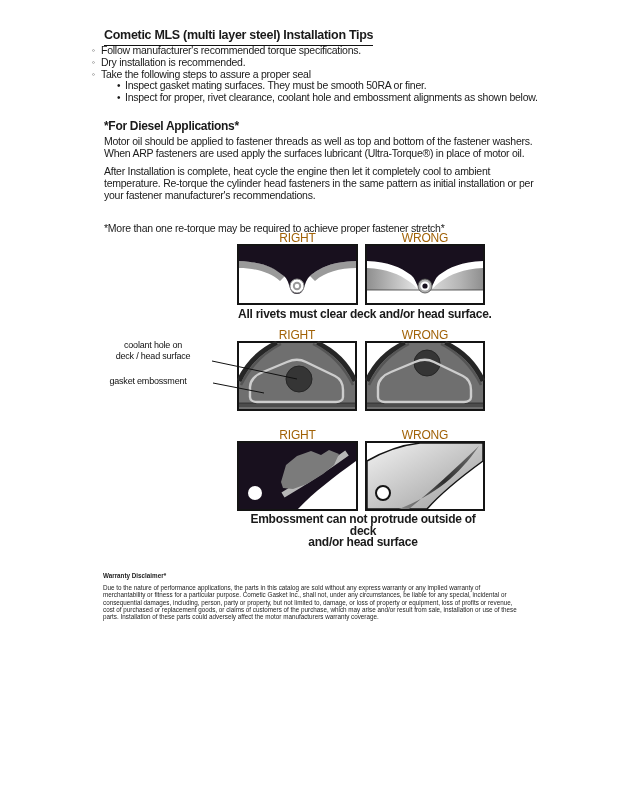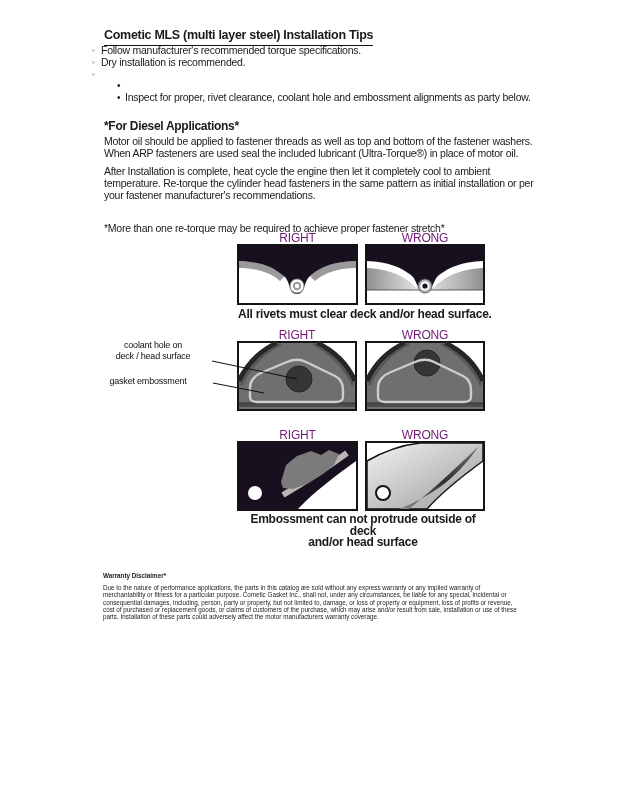--- a/index.html
+++ b/index.html
@@ -11,21 +11,21 @@
   .doc-title {
     font-weight:bold; font-size:12.5px; letter-spacing:-0.3px;
     border-bottom:1.5px solid #111; padding-bottom:2.5px; display:inline-block;
   }
   .body-text { font-size:10.5px; letter-spacing:-0.25px; line-height:12px; }
   .bullet-row { display:flex; line-height:11.8px; font-size:10.5px; letter-spacing:-0.25px; }
   .bullet-row .marker { width:9px; flex:none; font-size:8px; line-height:11.8px; }
   .bullet-row.sub { padding-left:25px; }
   .bullet-row.sub .marker { font-size:10px; width:8px; }
   .section-heading { font-weight:bold; font-size:12px; letter-spacing:-0.3px; }
-  .dlabel { font-size:12px; letter-spacing:-0.2px; text-align:center; color:#701a75; }
+  .dlabel { font-size:12px; letter-spacing:-0.2px; text-align:center; color:#a16207; }
   .caption { font-weight:bold; font-size:12px; letter-spacing:-0.25px; line-height:11.5px; white-space:pre-line; }
   .small-label { font-size:9px; letter-spacing:-0.2px; line-height:10.5px; text-align:center; color:#111; }
   .legal { font-size:6.3px; line-height:7.2px; width:414px; color:#222; }
   .legal p { margin:0 0 4.6px 0; white-space:pre-line; }
   .legal .legal-heading { font-weight:bold; margin-bottom:5px; }
   .page-code { font-size:15px; letter-spacing:0.2px; color:#1a1a1a; }
   svg.diagram { display:block; }
 </style>
 </head>
 <body>
@@ -40,32 +40,34 @@
     <div class="bullet-row">
       <span class="marker">◦</span>
       <span>Follow manufacturer's recommended torque specifications.</span>
     </div>
     <div class="bullet-row">
       <span class="marker">◦</span>
       <span>Dry installation is recommended.</span>
     </div>
     <div class="bullet-row">
       <span class="marker">◦</span>
+      <span>Take the following steps to assure a proper seal</span>
     </div>
     <div class="bullet-row sub">
       <span class="marker">•</span>
+      <span>Inspect gasket mating surfaces.  They must be smooth 50RA or finer.</span>
     </div>
     <div class="bullet-row sub">
       <span class="marker">•</span>
-      <span>Inspect for proper, rivet clearance, coolant hole and embossment alignments as party below.</span>
+      <span>Inspect for proper, rivet clearance, coolant hole and embossment alignments as shown below.</span>
     </div>
   </div>
 
   <div class="abs section-heading" style="left:104px; top:119px;">*For Diesel Applications*</div>
-  <div class="abs body-text" style="left:104px; top:135px; width:432px;">Motor oil should be applied to fastener threads as well as top and bottom of the fastener washers. When ARP fasteners are used seal the included lubricant (Ultra-Torque®) in place of motor oil.</div>
+  <div class="abs body-text" style="left:104px; top:135px; width:432px;">Motor oil should be applied to fastener threads as well as top and bottom of the fastener washers. When ARP fasteners are used apply the surfaces lubricant (Ultra-Torque®) in place of motor oil.</div>
   <div class="abs body-text" style="left:104px; top:165px; width:432px;">After Installation is complete, heat cycle the engine then let it completely cool to ambient temperature. Re-torque the cylinder head fasteners in the same pattern as initial installation or per your fastener manufacturer's recommendations.</div>
   <div class="abs body-text" style="left:104px; top:222px; width:432px;">*More than one re-torque may be required to achieve proper fastener stretch*</div>
 
   <div class="abs dlabel" style="left:237px; top:231px; width:121px;">RIGHT</div>
   <div class="abs dlabel" style="left:365px; top:231px; width:120px;">WRONG</div>
 
   <div class="abs" style="left:237px; top:244px;">
     <svg class="diagram" width="121" height="61" viewBox="0 0 121 61">
       <rect x="1" y="1" width="119" height="59" fill="#ffffff" stroke="#141414" stroke-width="2"></rect>
       <path d="M2,17 C26,18 37,23 48,32 L43,37 C33,28 18,24 2,24 Z" fill="#9a9a9a"></path>

